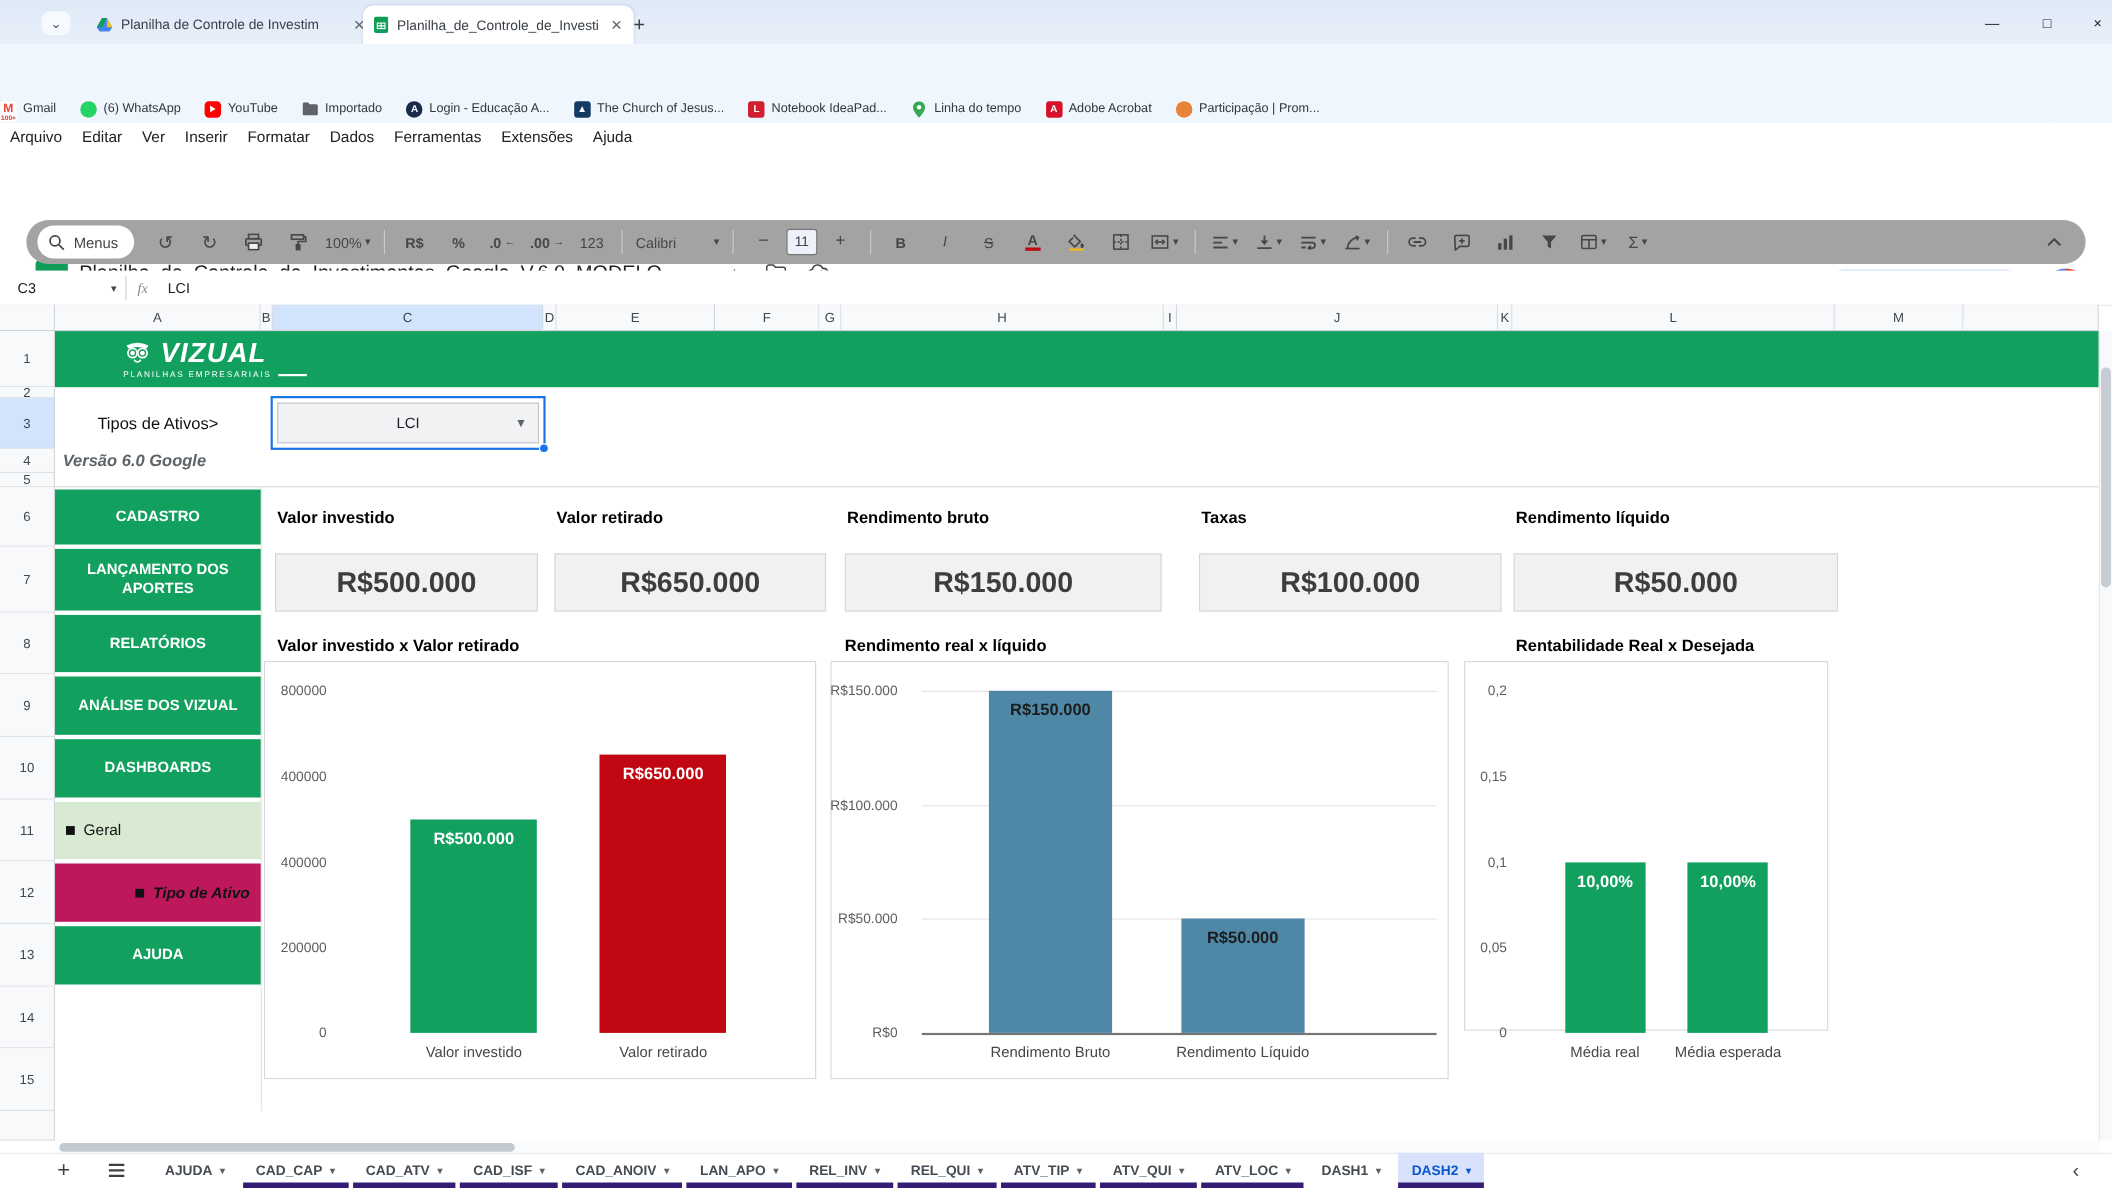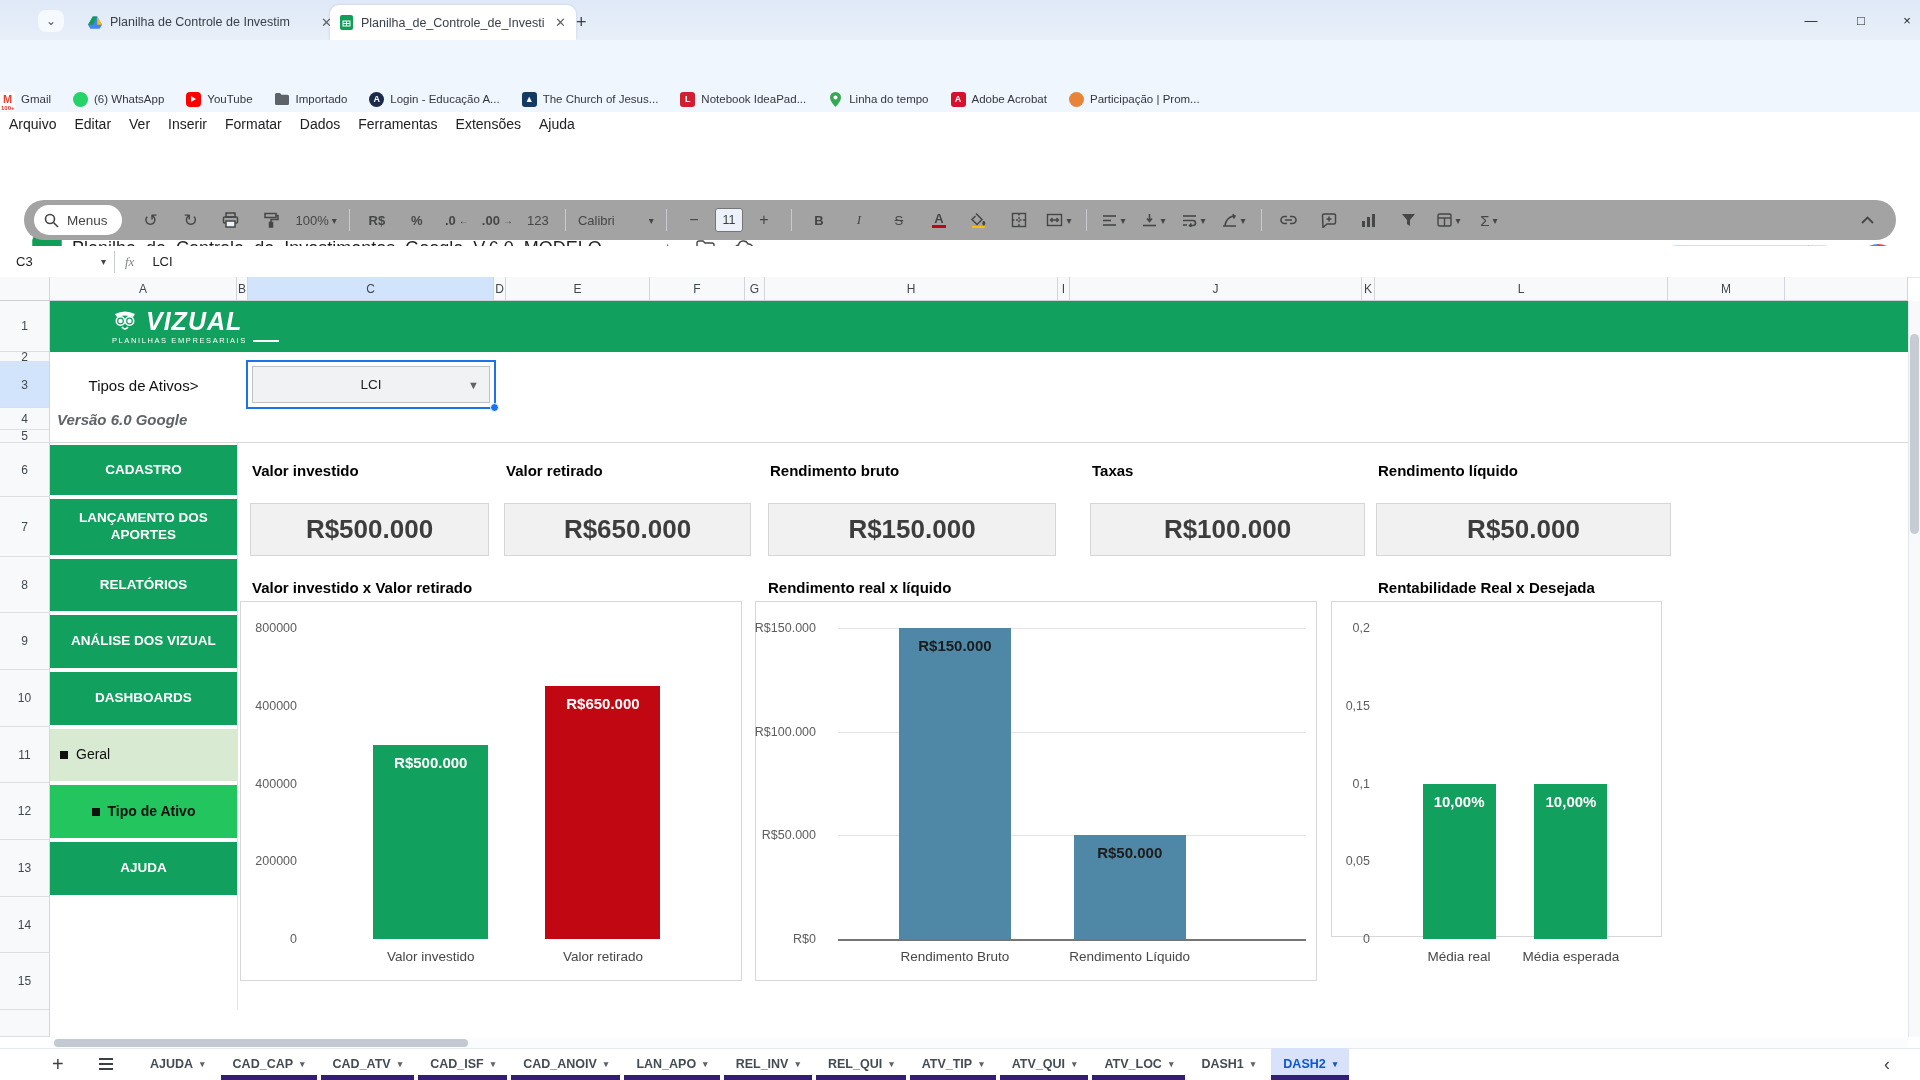--- a/index.html
+++ b/index.html
@@ -115,21 +115,21 @@
   #fillhandle{left:490px;top:403px;width:9px;height:9px;background:#1a73e8;border:1px solid #fff;border-radius:50%;box-sizing:border-box;}
   #version{left:57px;top:408px;height:22px;display:flex;align-items:center;font-size:15px;font-weight:bold;
            font-style:italic;color:#5e6367;}
   #hline5{left:50px;top:442px;width:1858px;height:1px;background:#d8d8d8;}
   #vlineA{left:237px;top:443px;width:1px;height:567px;background:#e2e2e2;}
 
   .sbtn{left:50px;width:187px;box-sizing:border-box;display:flex;align-items:center;justify-content:center;
         text-align:center;font-weight:bold;font-size:13.5px;padding:2px 10px;line-height:1.25;}
   .sbtn.green{background:var(--green);color:#fff;}
   .sbtn.lightgreen{background:#d9ead3;color:#111;justify-content:flex-start;font-weight:normal;font-size:14px;}
-  .sbtn.gray{background:#22c55e;color:#111;justify-content:center;font-size:14px;}
+  .sbtn.gray{background:#be185d;color:#111;justify-content:flex-end;font-size:14px;font-style:italic;}
   .bullet{width:8px;height:8px;background:#111;display:inline-block;margin-right:8px;flex:none;}
 
   .kpi-label{height:20px;display:flex;align-items:center;font-size:15px;font-weight:bold;color:#000;}
   .kpi-card{background:#f1f1f1;border:1px solid #d6d6d6;box-sizing:border-box;display:flex;align-items:center;
             justify-content:center;font-size:26px;font-weight:bold;color:#3d3d3d;}
   .chart-title{height:20px;display:flex;align-items:center;font-size:15px;font-weight:bold;color:#000;}
 
   .chart-box{background:#fff;border:1px solid #d7d7d7;box-sizing:border-box;}
   .chart-box>div{position:absolute;}
   .ytick{font-size:12.5px;color:#5d5d5d;text-align:right;padding-right:8px;box-sizing:border-box;

